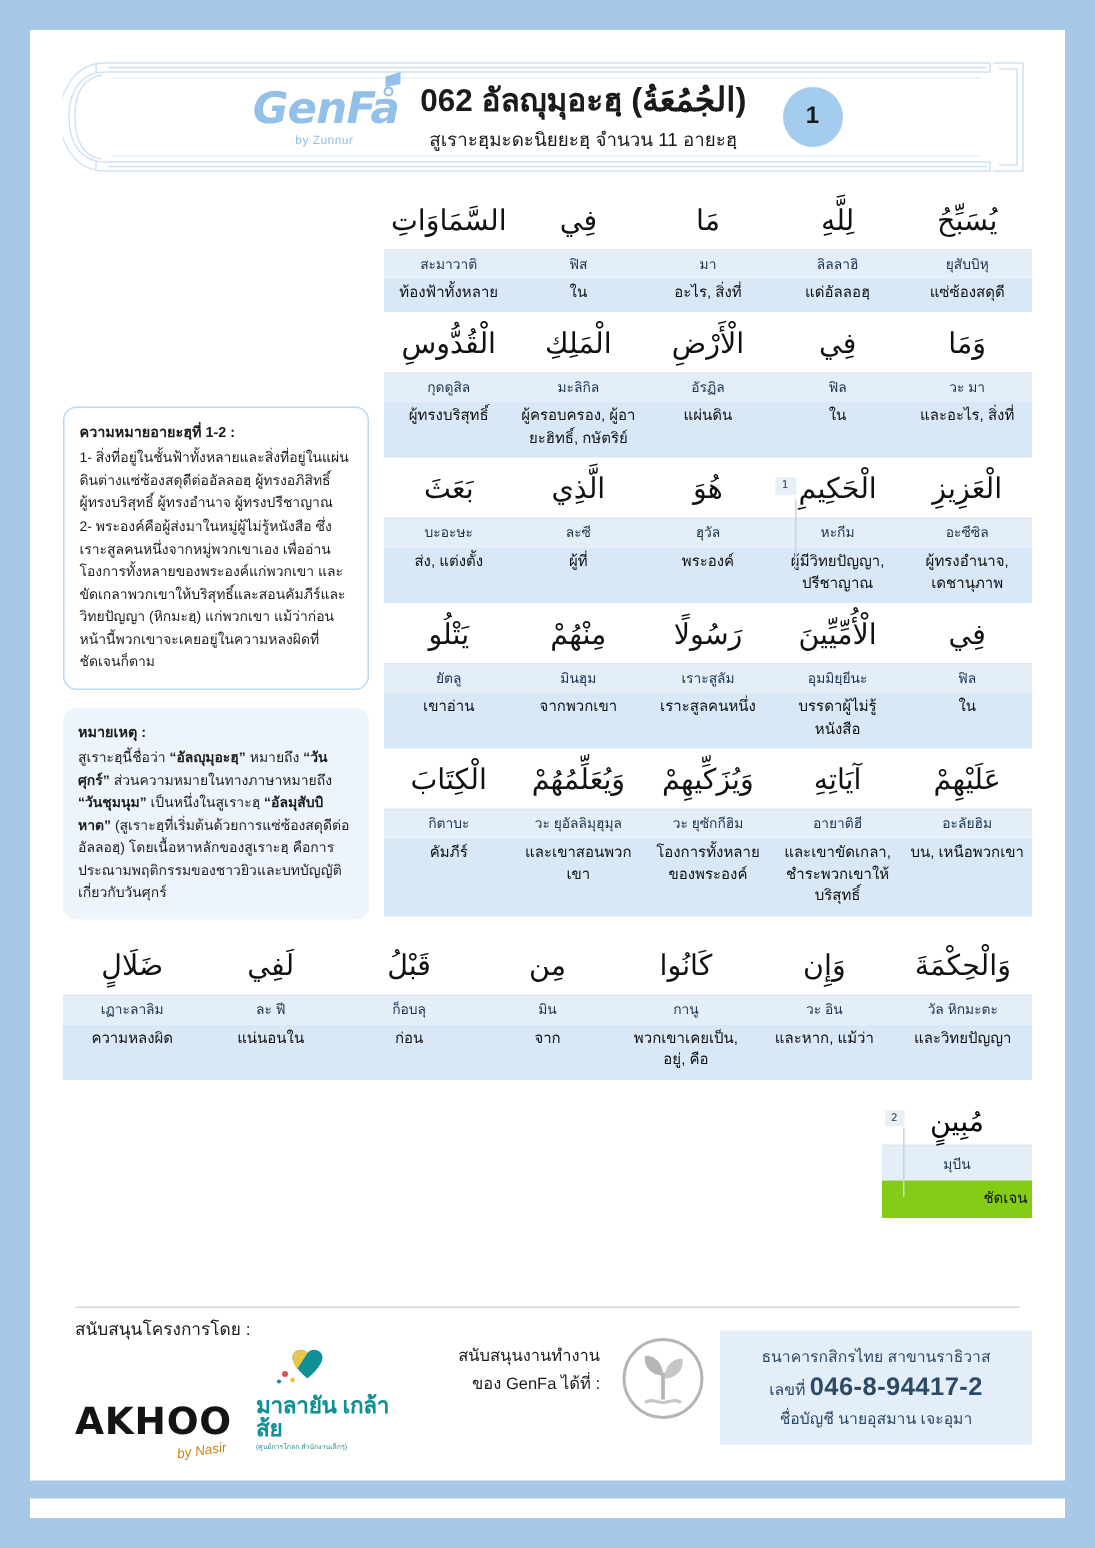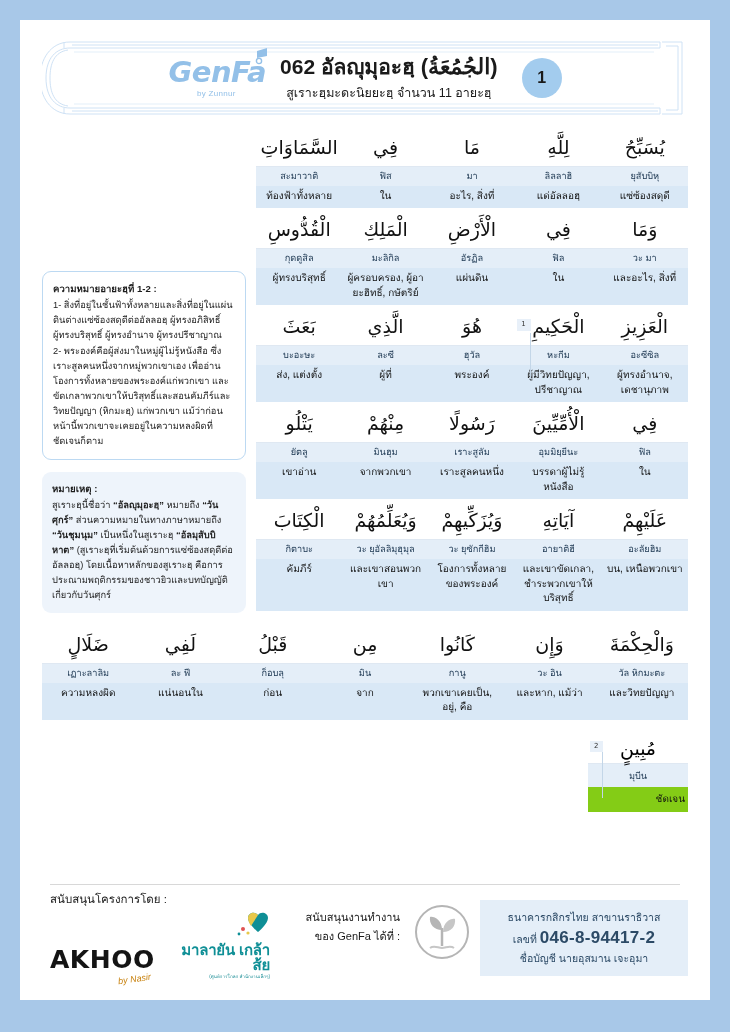--- a/index.html
+++ b/index.html
@@ -195,21 +195,21 @@
     position: relative;
     direction: rtl;
   }
   .tail-tl { background: #e4eef8; text-align: center; font-size: 9.2px; color: #17324d; padding: 4px 3px; }
   .tail-tr { background: #84cc16; text-align: right; font-size: 10px; color: #111; padding: 4px 3px 6px 3px; }
   .tail-spacer { flex: 1 1 auto; }
 
   
   .footer {
     position: absolute;
-    left: 0; right: 0; bottom: 0;
+    left: 0; right: 0; bottom: 13px;
     height: 128px;
   }
   .footer-hr {
     position: absolute;
     left: 30px; right: 30px; top: 0;
     height: 1px; background: #d8d8d8;
   }
   .footer-row {
     position: absolute;
     left: 0; right: 0; top: 6px;
@@ -224,21 +224,21 @@
     font-family: "DejaVu Sans", sans-serif;
     font-size: 25px; font-weight: bold; color: #141414;
     letter-spacing: 0.5px; line-height: 1;
   }
   .akhoo-sub {
     position: absolute; right: 4px; bottom: -4px;
     font-size: 9px; font-style: italic; color: #c8820f;
     transform: rotate(-8deg);
   }
 
-  .malayan { text-align: right; }
+  .malayan { text-align: left; }
   .malayan-name {
     font-size: 15px; font-weight: bold; color: #0f8f96;
     letter-spacing: -0.2px; line-height: 1;
   }
   .malayan-sub { font-size: 4.6px; color: #1a8d95; margin-top: 1px; }
 
   .f-mid {
     width: 130px;
     text-align: right;
     font-size: 11px;

